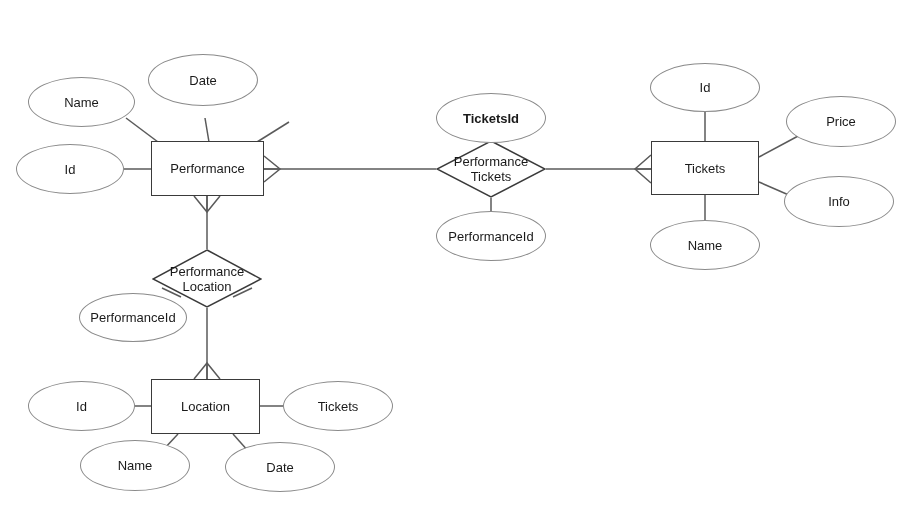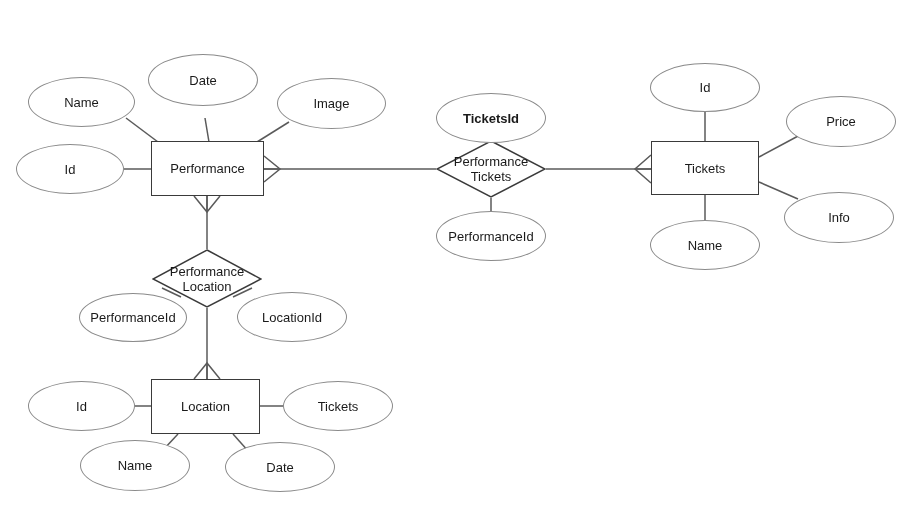--- a/index.html
+++ b/index.html
@@ -91,23 +91,20 @@
   </div>
 
   <div class="node attr" style="left:28px;top:77px;width:107px;height:50px;">
     <span>Name</span>
   </div>
 
   <div class="node attr" style="left:148px;top:54px;width:110px;height:52px;">
     <span>Date</span>
   </div>
 
-  <div class="node attr" style="left:277px;top:78px;width:109px;height:51px;">
-    <span>Image</span>
-  </div>
 
   <div class="node attr" style="left:16px;top:144px;width:108px;height:50px;">
     <span>Id</span>
   </div>
 
   <div class="node attr" style="left:436px;top:93px;width:110px;height:50px;font-weight:bold;">
     <span>TicketsId</span>
   </div>
 
   <div class="node attr" style="left:436px;top:211px;width:110px;height:50px;">
@@ -115,35 +112,32 @@
   </div>
 
   <div class="node attr" style="left:650px;top:63px;width:110px;height:49px;">
     <span>Id</span>
   </div>
 
   <div class="node attr" style="left:786px;top:96px;width:110px;height:51px;text-align:center;">
     <span>Price</span>
   </div>
 
-  <div class="node attr" style="left:784px;top:192px;width:110px;height:51px;">
+  <div class="node attr" style="left:784px;top:176px;width:110px;height:51px;">
     <span>Info</span>
   </div>
 
   <div class="node attr" style="left:650px;top:220px;width:110px;height:50px;">
     <span>Name</span>
   </div>
 
   <div class="node attr" style="left:79px;top:293px;width:108px;height:49px;">
     <span>PerformanceId</span>
   </div>
 
-  <div class="node attr" style="left:237px;top:292px;width:110px;height:50px;">
-    <span>LocationId</span>
-  </div>
 
   <div class="node attr" style="left:28px;top:381px;width:107px;height:50px;">
     <span>Id</span>
   </div>
 
   <div class="node attr" style="left:283px;top:381px;width:110px;height:50px;">
     <span>Tickets</span>
   </div>
 
   <div class="node attr" style="left:80px;top:440px;width:110px;height:51px;">

